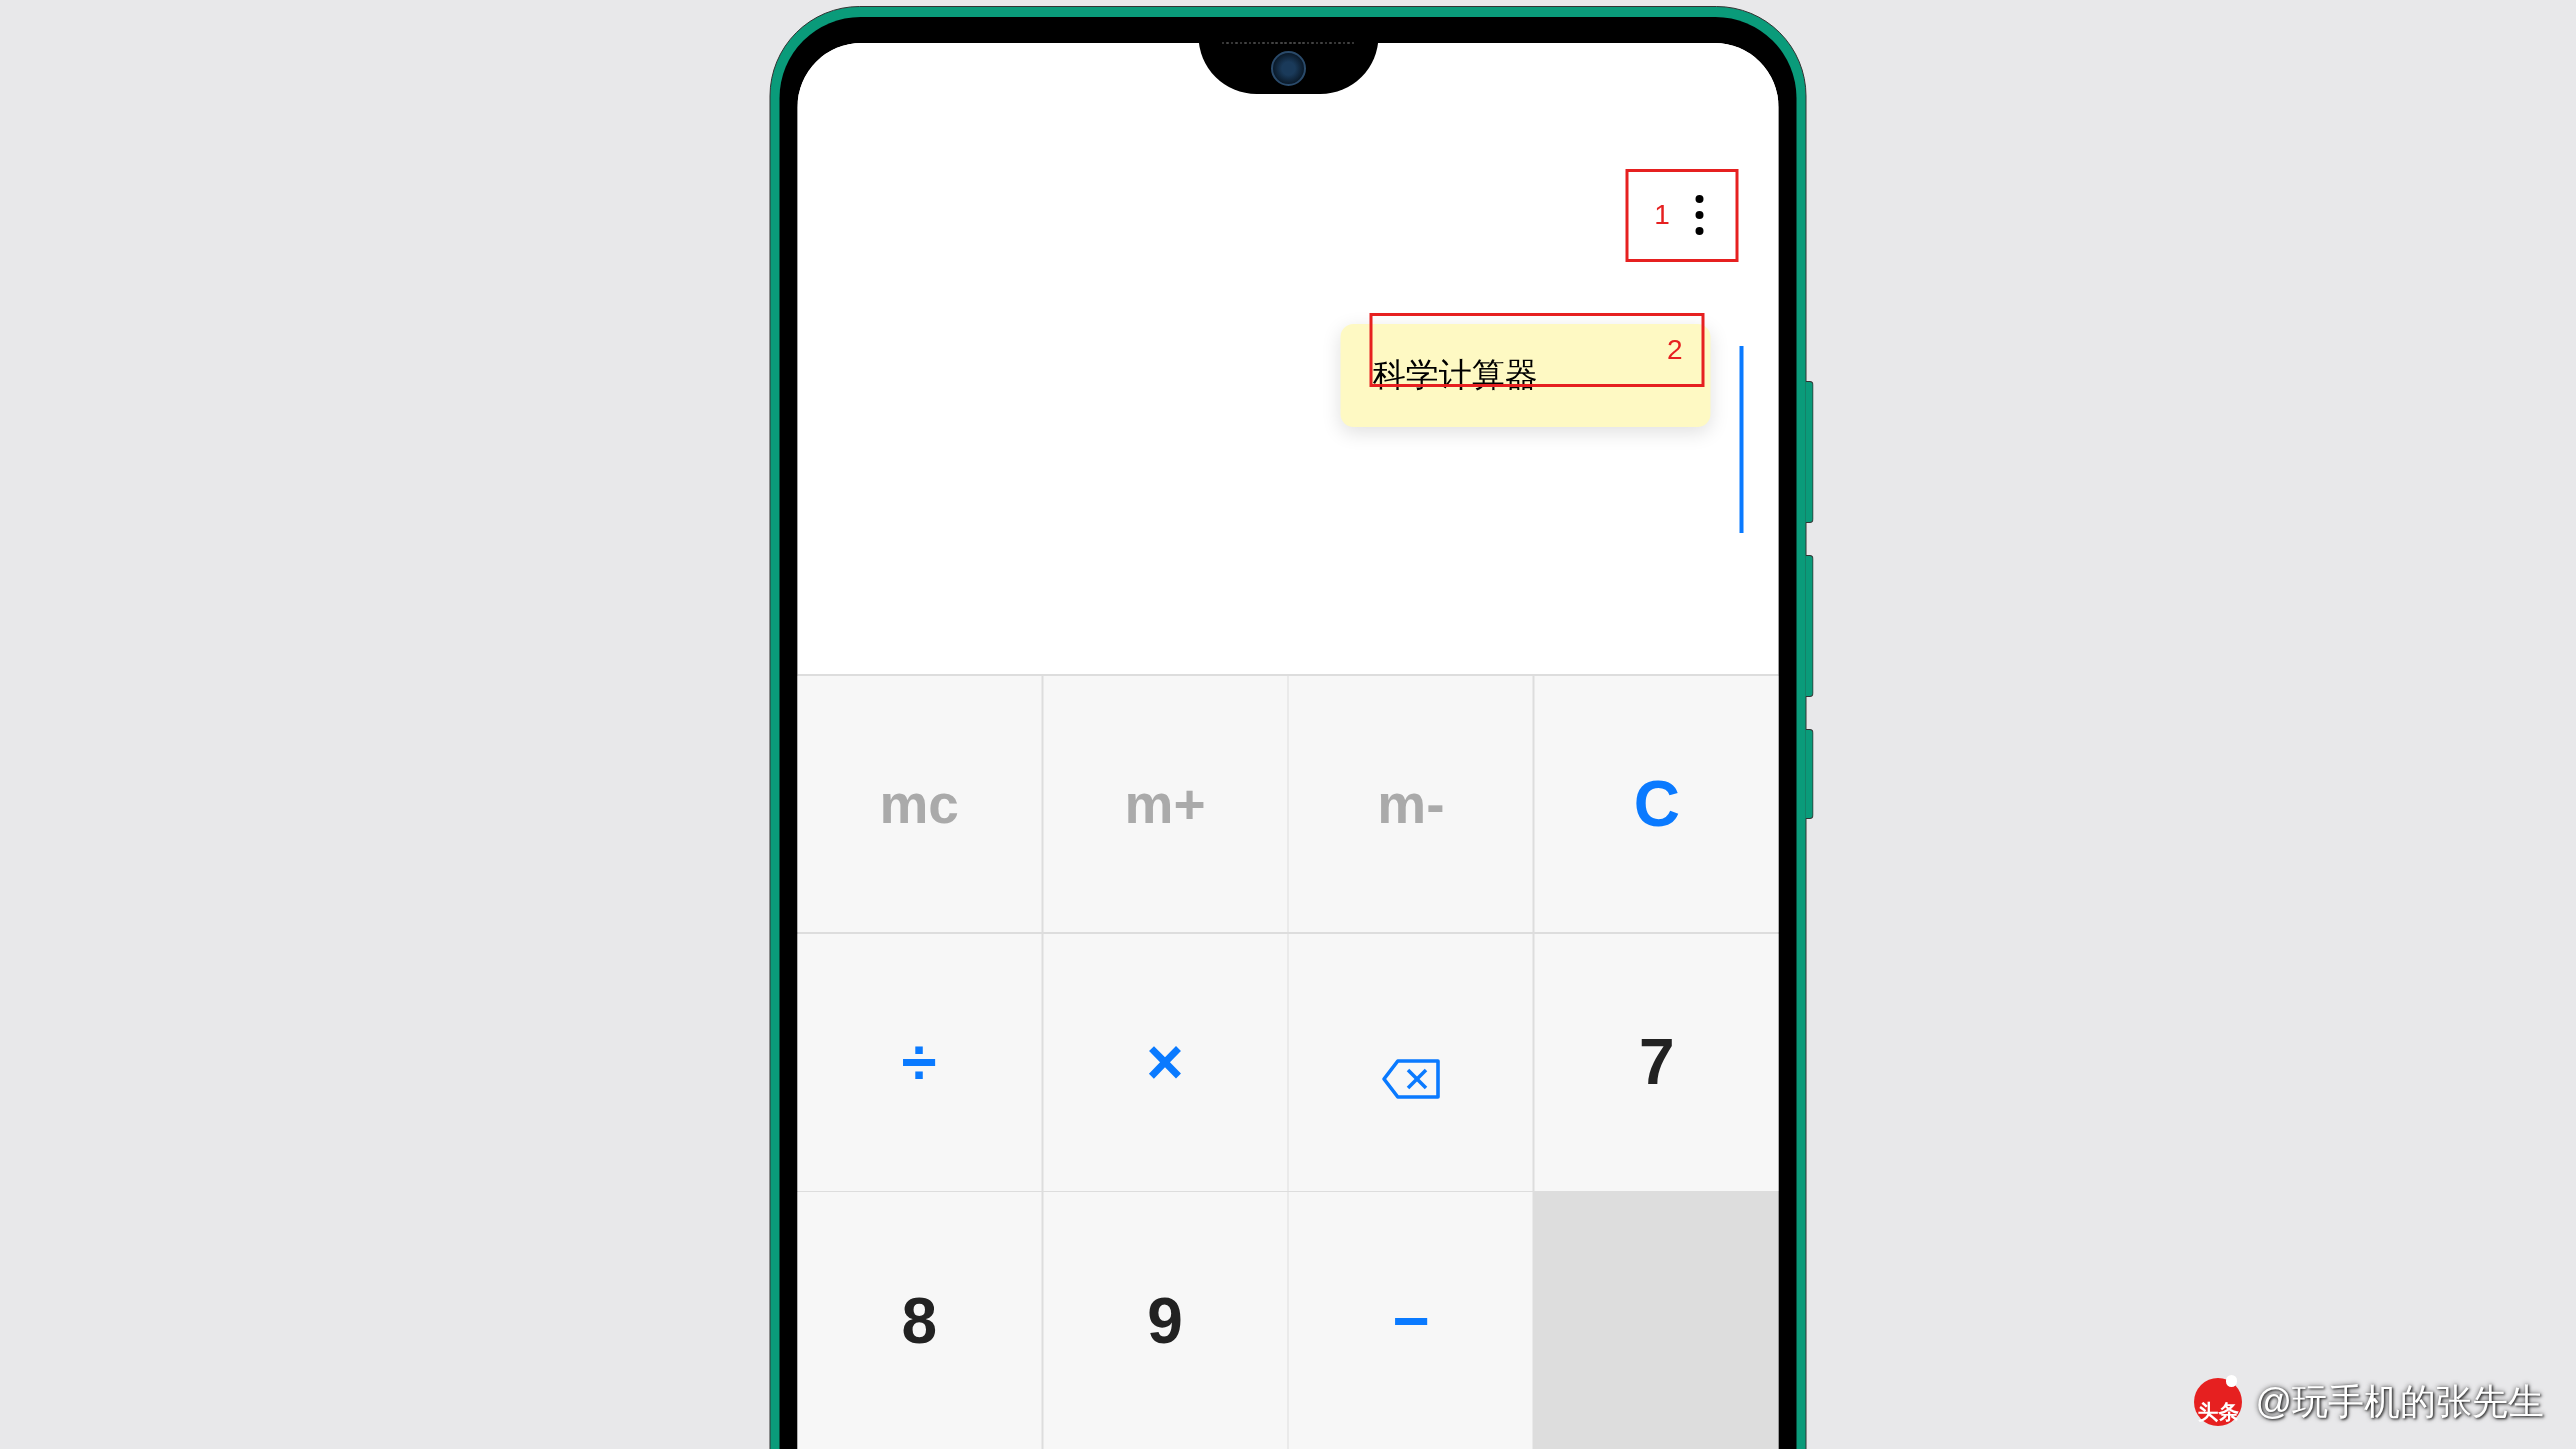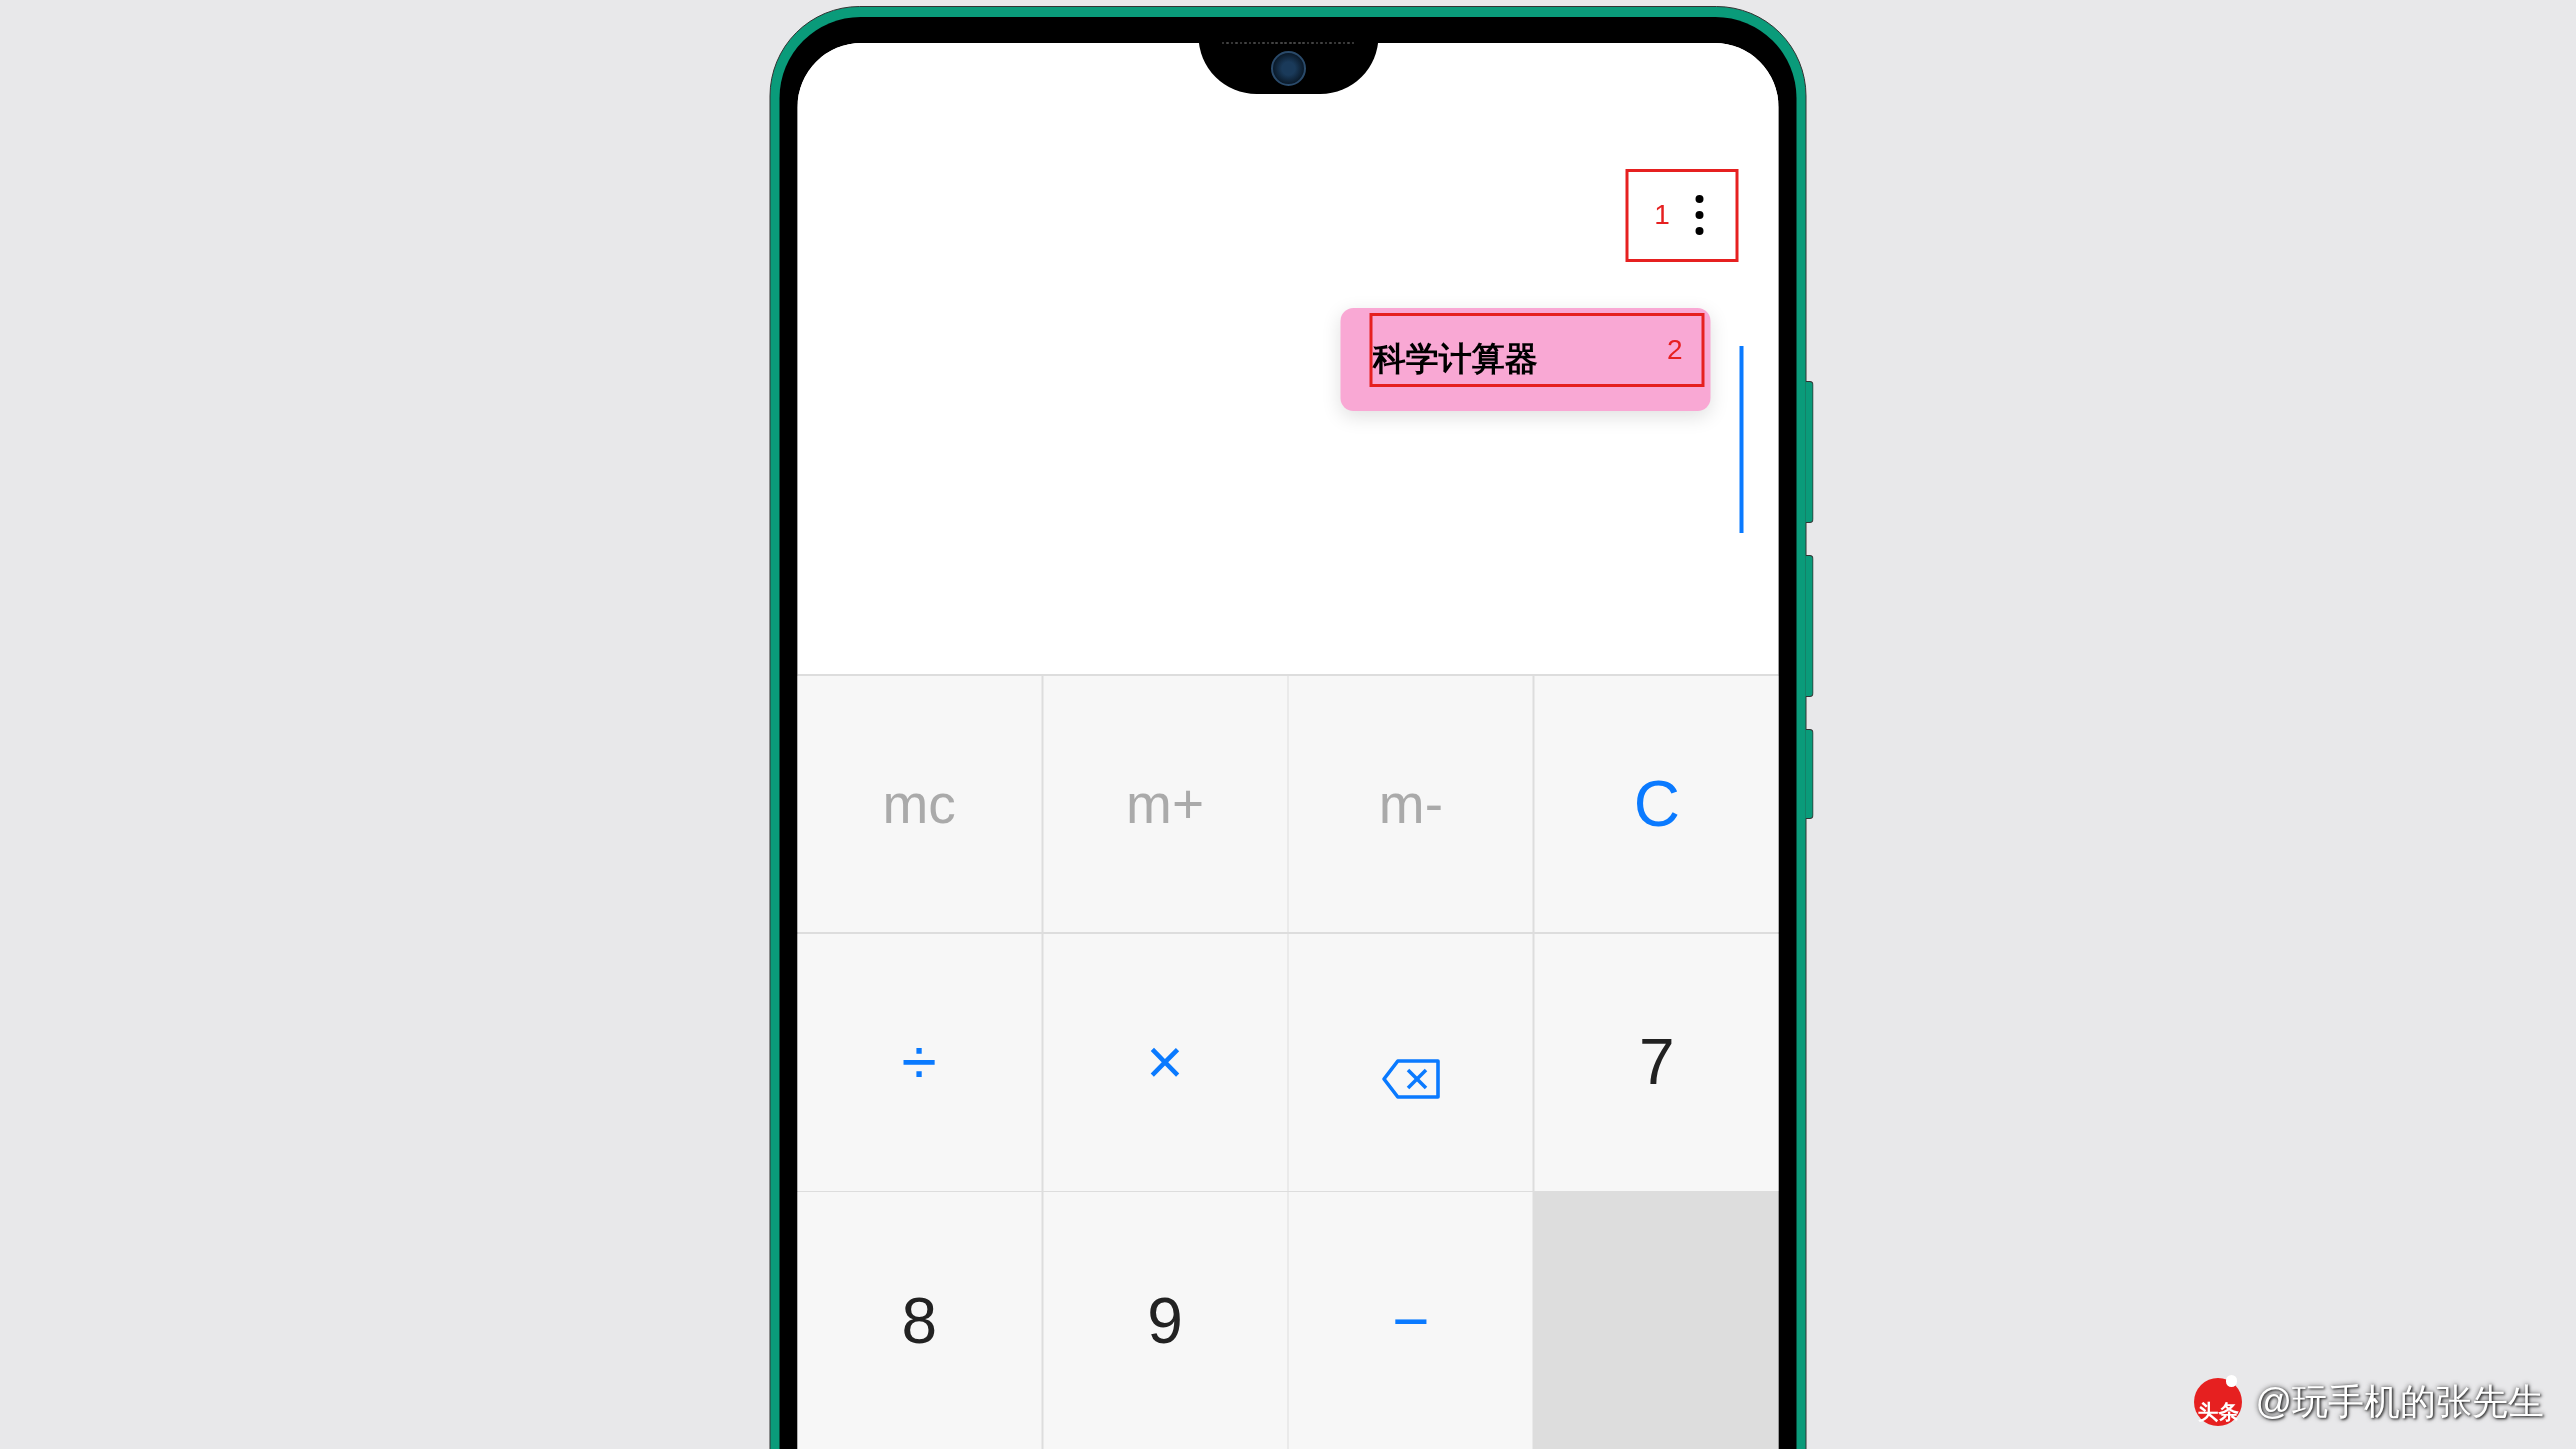--- a/index.html
+++ b/index.html
@@ -159,28 +159,27 @@
     
     .more-dots span {
       width: 8.4px;
       height: 8.4px;
       background: #000;
       border-radius: 50%;
     }
     
     .dropdown-menu {
       position: absolute;
-      top: 265px;
+      top: 281px;
       right: 68px;
       width: 370px;
-      background: #f9a8d4;
+      background: #fef9c3;
       border-radius: 13px;
       box-shadow: 0 5.2px 19.3px rgba(0,0,0,0.12);
       overflow: visible;
-      font-weight: bold;
     }
     
     .menu-item {
       padding: 29px 32px;
       font-size: 33px;
       color: #000;
       border-bottom: 0.6px solid #f0f0f0;
       position: relative;
     }
     
@@ -232,21 +231,21 @@
       padding: 1.9px 0 0 0;
     }
     
     .key {
       background: #f7f7f7;
       display: flex;
       align-items: center;
       justify-content: center;
       font-size: 64px;
       color: #888;
-      font-weight: 400;
+      font-weight: 700;
     }
     
     .key.blue {
       color: #0a7aff;
     }
     
     .key.dark {
       color: #222;
     }
     

